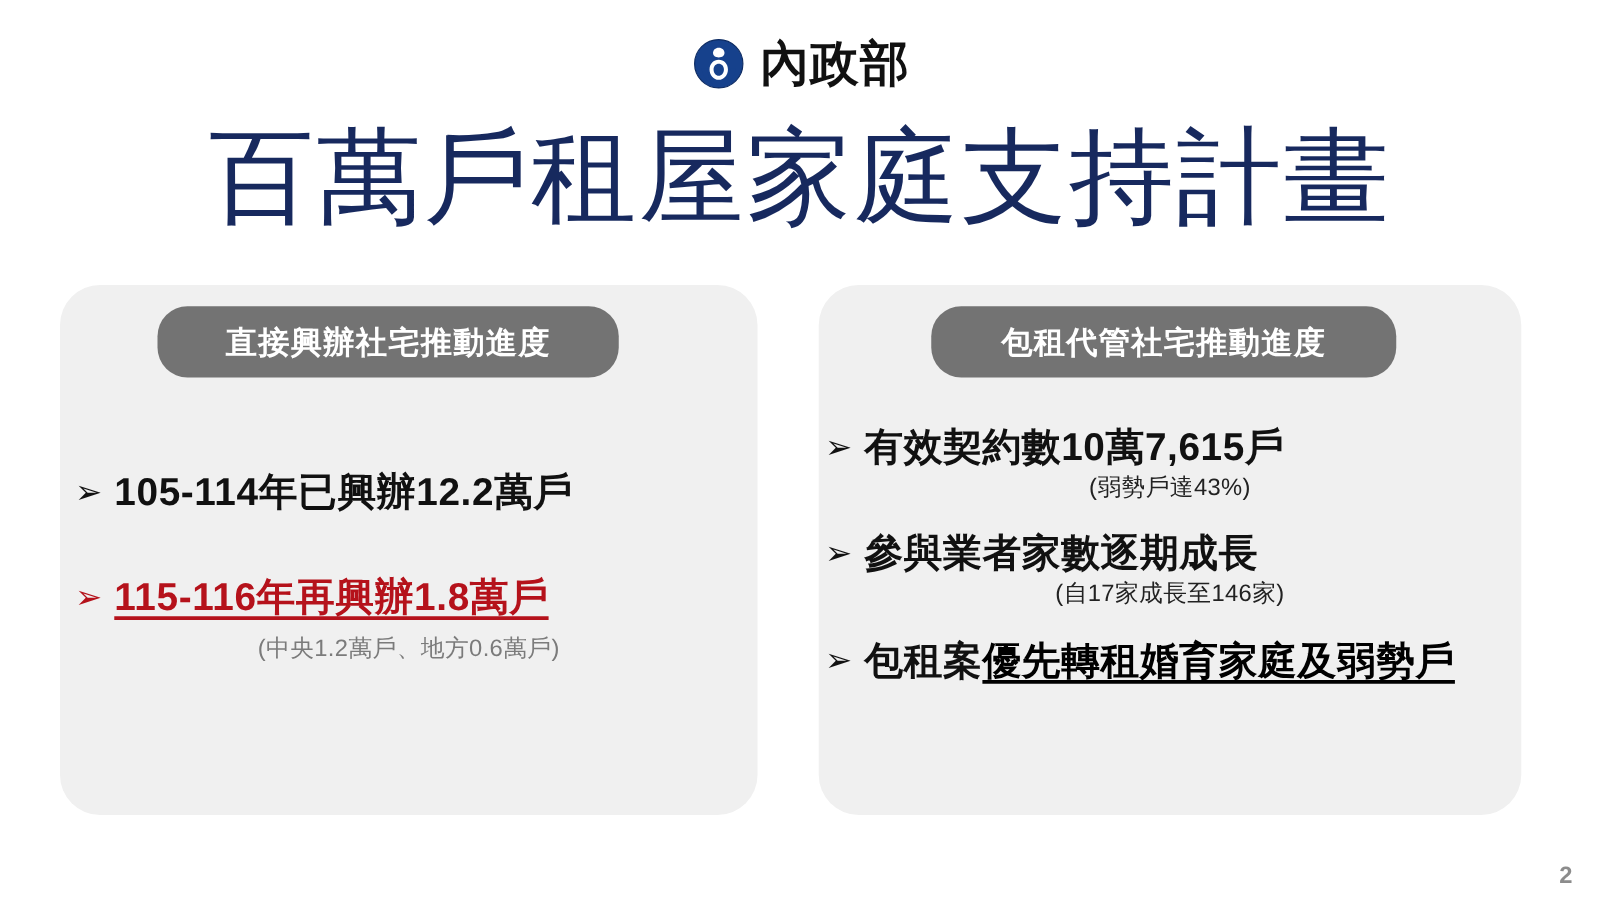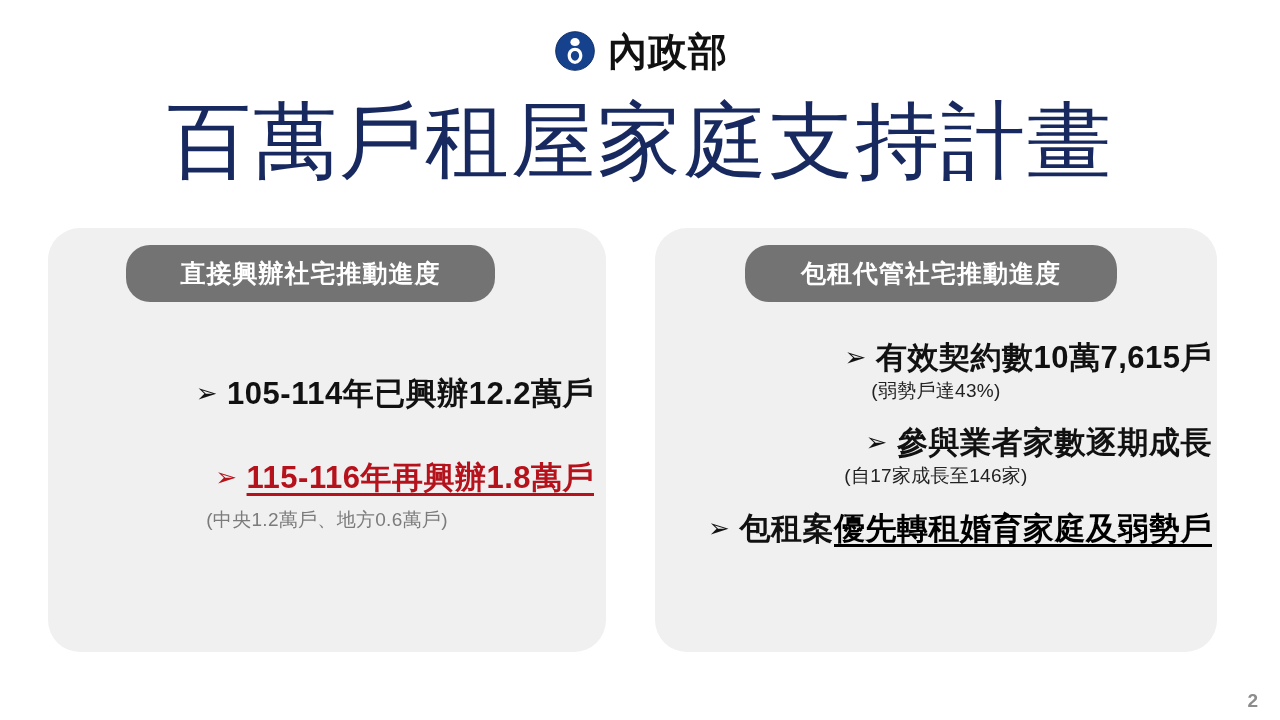--- a/index.html
+++ b/index.html
@@ -120,21 +120,21 @@
     width: 534px;
   }
   #bullets-right {
     left: 660px;
     top: 338px;
     width: 552px;
   }
 
   .bullet-row {
     display: block;
-    text-align: right;
+    text-align: left;
     white-space: nowrap;
   }
   .bullet-main {
     font-size: 31px;
     font-weight: bold;
     color: #111111;
     line-height: 1.28;
     letter-spacing: 0.5px;
   }
   .bullet-main.red {

